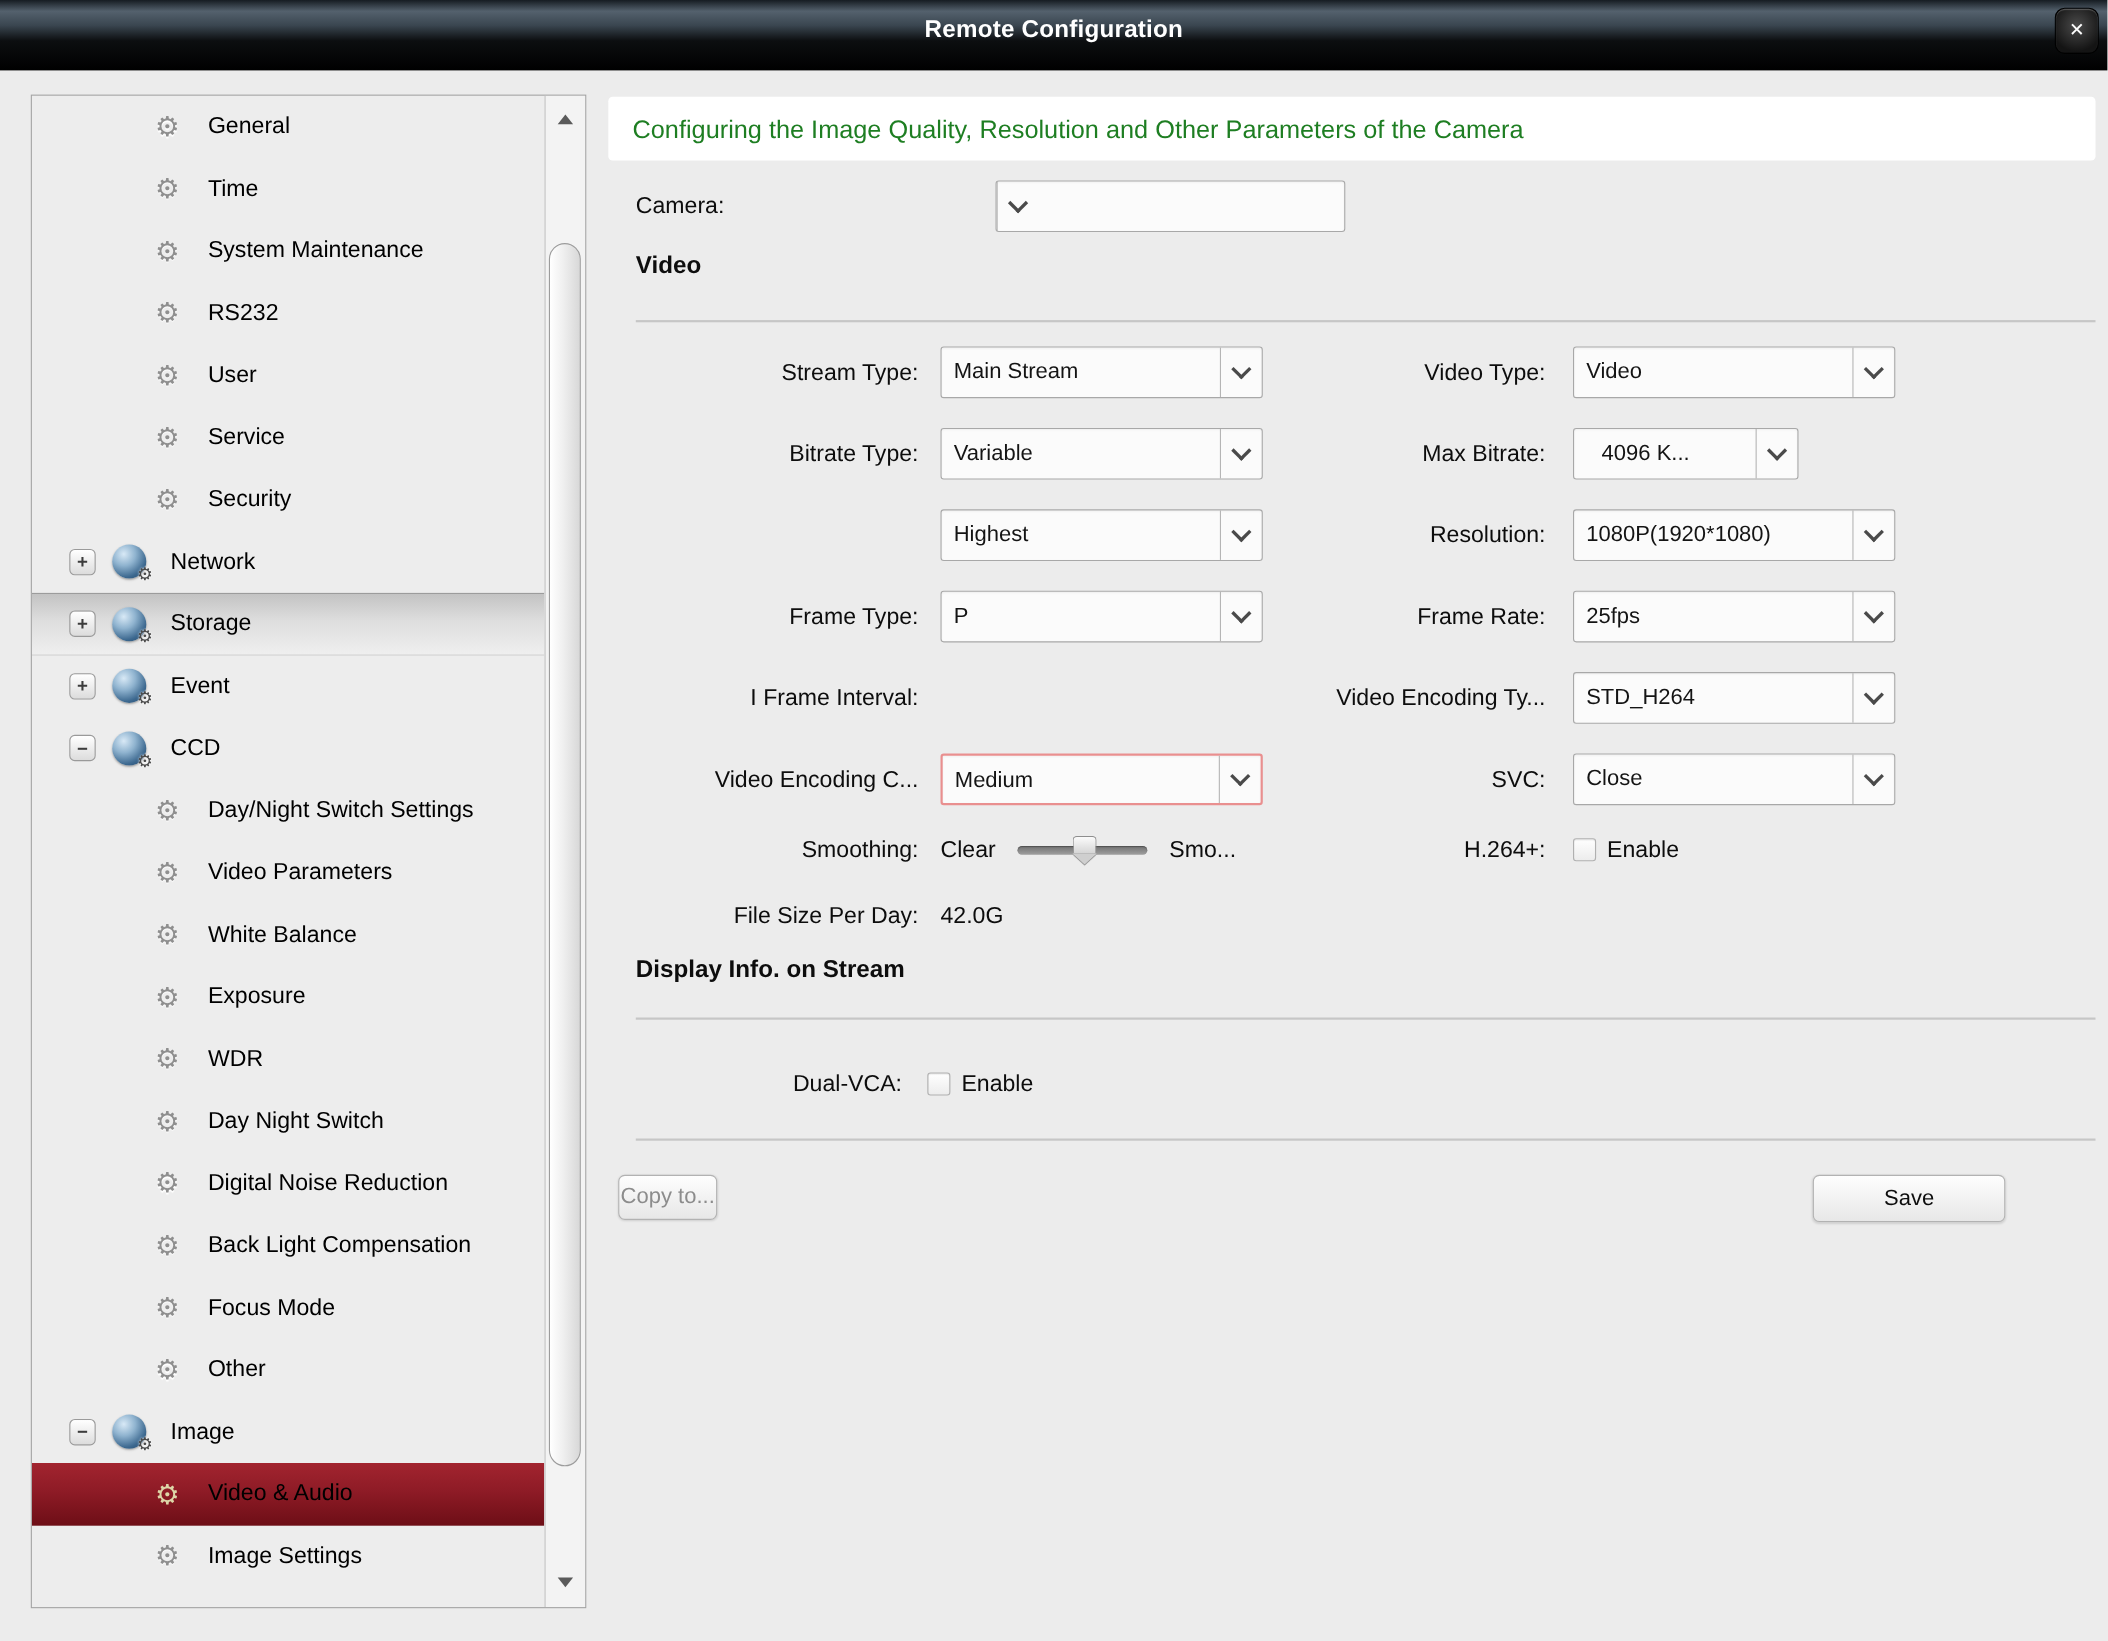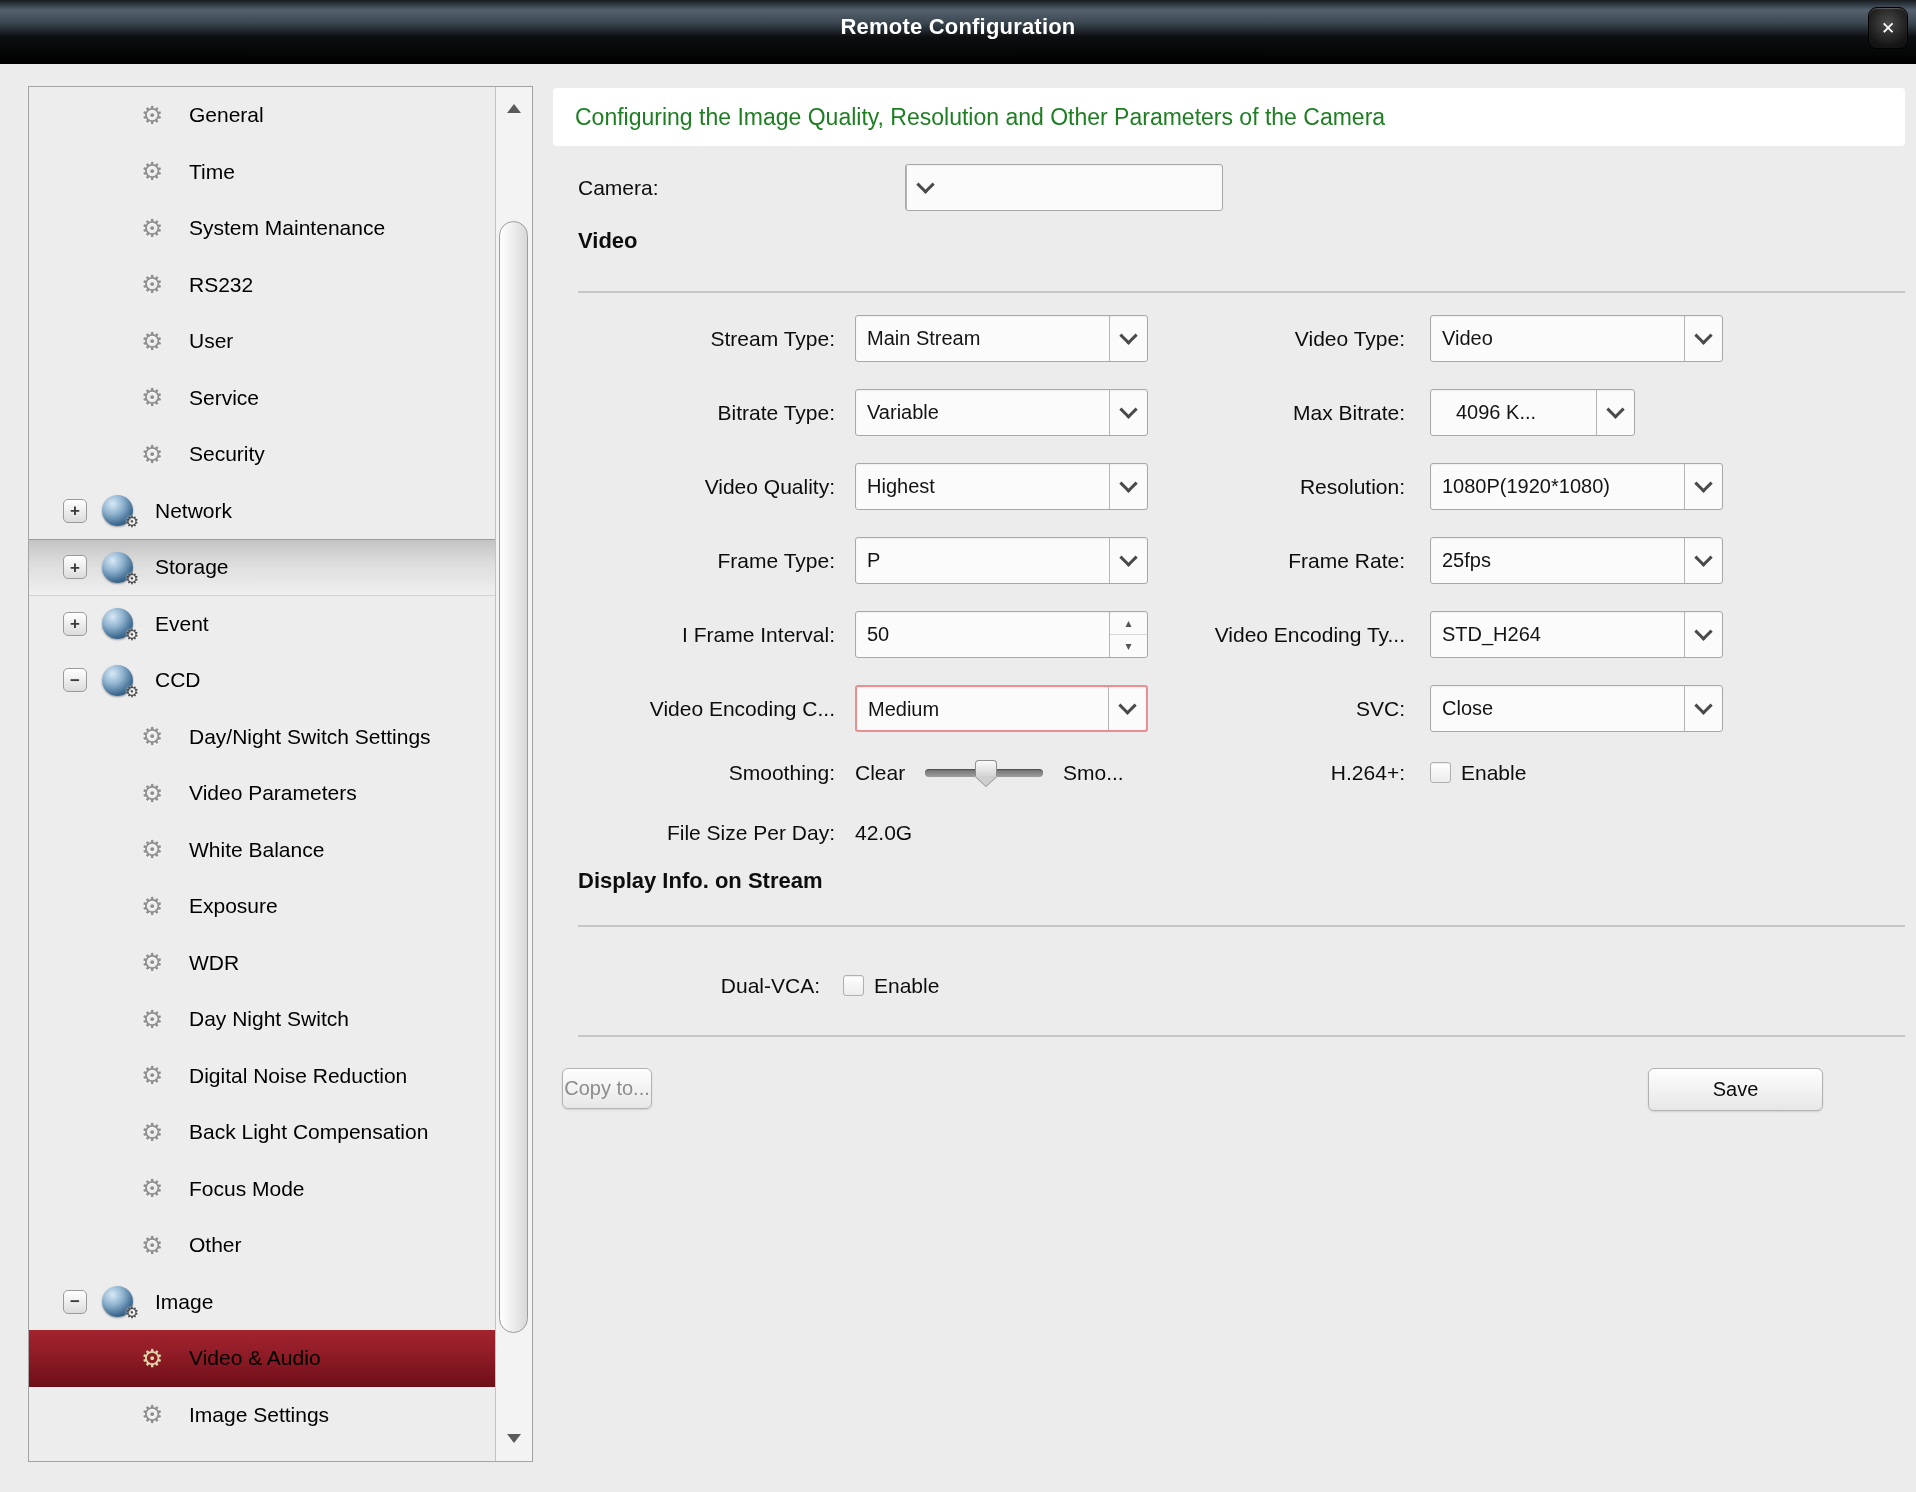--- a/index.html
+++ b/index.html
@@ -299,21 +299,20 @@
   <span class="lbl lab-r">Max Bitrate:</span>
   <div class="select ctl-r narrow">
     <span class="sel-val">4096 K...</span>
     <span class="sel-arrow">
         <i class="chev"></i>
       </span>
   </div>
 </div>
 
 <div class="row" style="top:463px; left:0; width:1916px;">
-  <span class="lbl lab-l">Video Quality:</span>
   <div class="select ctl-l">
     <span class="sel-val">Highest</span>
     <span class="sel-arrow">
         <i class="chev"></i>
       </span>
   </div>
   <span class="lbl lab-r">Resolution:</span>
   <div class="select ctl-r">
     <span class="sel-val">1080P(1920*1080)</span>
     <span class="sel-arrow">
@@ -334,27 +333,20 @@
   <div class="select ctl-r">
     <span class="sel-val">25fps</span>
     <span class="sel-arrow">
         <i class="chev"></i>
       </span>
   </div>
 </div>
 
 <div class="row" style="top:611px; left:0; width:1916px;">
   <span class="lbl lab-l">I Frame Interval:</span>
-  <div class="select ctl-l">
-    <span class="sel-val">50</span>
-    <span class="spin">
-      <div class="up">▴</div>
-      <div>▾</div>
-    </span>
-  </div>
   <span class="lbl lab-r">Video Encoding Ty...</span>
   <div class="select ctl-r">
     <span class="sel-val">STD_H264</span>
     <span class="sel-arrow">
         <i class="chev"></i>
       </span>
   </div>
 </div>
 
 <div class="row" style="top:685px; left:0; width:1916px;">

